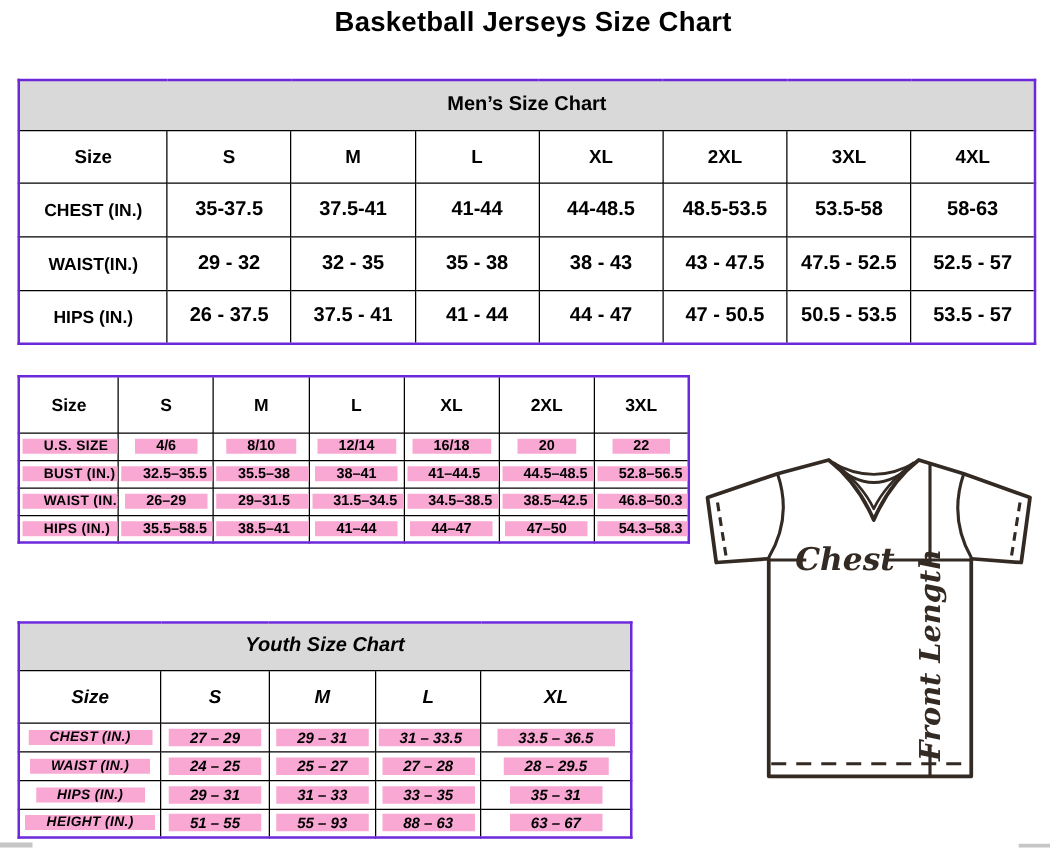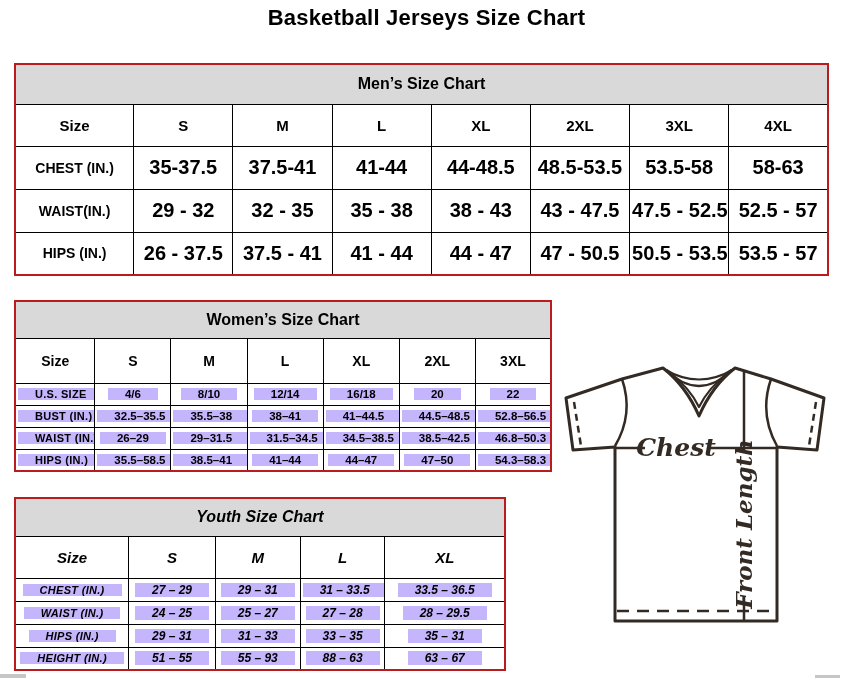--- a/index.html
+++ b/index.html
@@ -7,51 +7,51 @@
   body { font-family:"Liberation Sans", sans-serif; color:#000; }
   .stage { position:relative; width:843px; height:679px; background:#fff; overflow:hidden; }
 
   .page-title {
     position:absolute; left:0; top:5px; width:843px;
     text-align:center; font-size:22px; font-weight:bold; letter-spacing:0.2px;padding-left:10px;
   }
 
   table.size-table {
     position:absolute; border-collapse:collapse; table-layout:fixed;
-    border:2px solid #b91c1c; background:#fff;
+    border:2px solid #6d28d9; background:#fff;
   }
   table.size-table th, table.size-table td {
     border:1px solid #000; text-align:center; vertical-align:middle;
     font-weight:bold; padding:0 2px; overflow:hidden; white-space:nowrap;
   }
   .tbl-title th { background:#d9d9d9; border-bottom:1px solid #000; }
 
   
   .t-men { left:14px; top:63px; width:815px; }
   .t-men .tbl-title th { height:40px; font-size:16px; }
   .t-men .head-row th { height:42px; font-size:15px; }
-  .t-men .data-row td { height:43px; font-size:20px; }
+  .t-men .data-row td { height:43px; font-size:16px; }
   .t-men .data-row td.rlabel { font-size:14px; }
 
   
   .t-women { left:14px; top:300px; width:538px; }
   .t-women .tbl-title th { height:37px; font-size:16px; }
   .t-women .head-row th { height:45px; font-size:14px; }
   .t-women .data-row td { height:22px; font-size:11.5px; }
   .t-women .data-row td.rlabel { font-size:11px; letter-spacing:0.3px; }
 
   
   .t-youth { left:14px; top:497px; width:492px;font-style:italic; }
   .t-youth .tbl-title th { height:38px; font-size:16px; }
   .t-youth .head-row th { height:42px; font-size:15px; }
   .t-youth .data-row td { height:23px; font-size:12px; }
   .t-youth .data-row td.rlabel { font-size:11px; letter-spacing:0.3px; }
 
   
-  .hl { background:#c4b5fd; padding:0 17px; }
+  .hl { background:#f9a8d4; padding:0 17px; }
 
   .jersey-wrap { position:absolute; left:548px; top:360px; width:290px; height:272px;text-align:center; }
 
   .scroll-frag { position:absolute; background:#c6c6c6; }
   .scroll-frag.left  { left:0;  top:674px; width:26px; height:4px; }
   .scroll-frag.right { left:815px; top:675px; width:25px; height:3px; }
 </style>
 </head>
 <body>
 
@@ -121,23 +121,20 @@
     <colgroup>
       <col style="width:14.9%">
         <col style="width:14.2%">
         <col style="width:14.2%">
         <col style="width:14.2%">
       <col style="width:14.2%">
         <col style="width:14.2%">
         <col style="width:14.1%">
     </colgroup>
     <tbody>
-        <tr class="tbl-title">
-          <th colspan="7">Women’s Size Chart</th>
-        </tr>
     <tr class="head-row">
       <th>Size</th>
       <th>S</th>
       <th>M</th>
       <th>L</th>
       <th>XL</th>
       <th>2XL</th>
       <th>3XL</th>
     </tr>
     <tr class="data-row">

